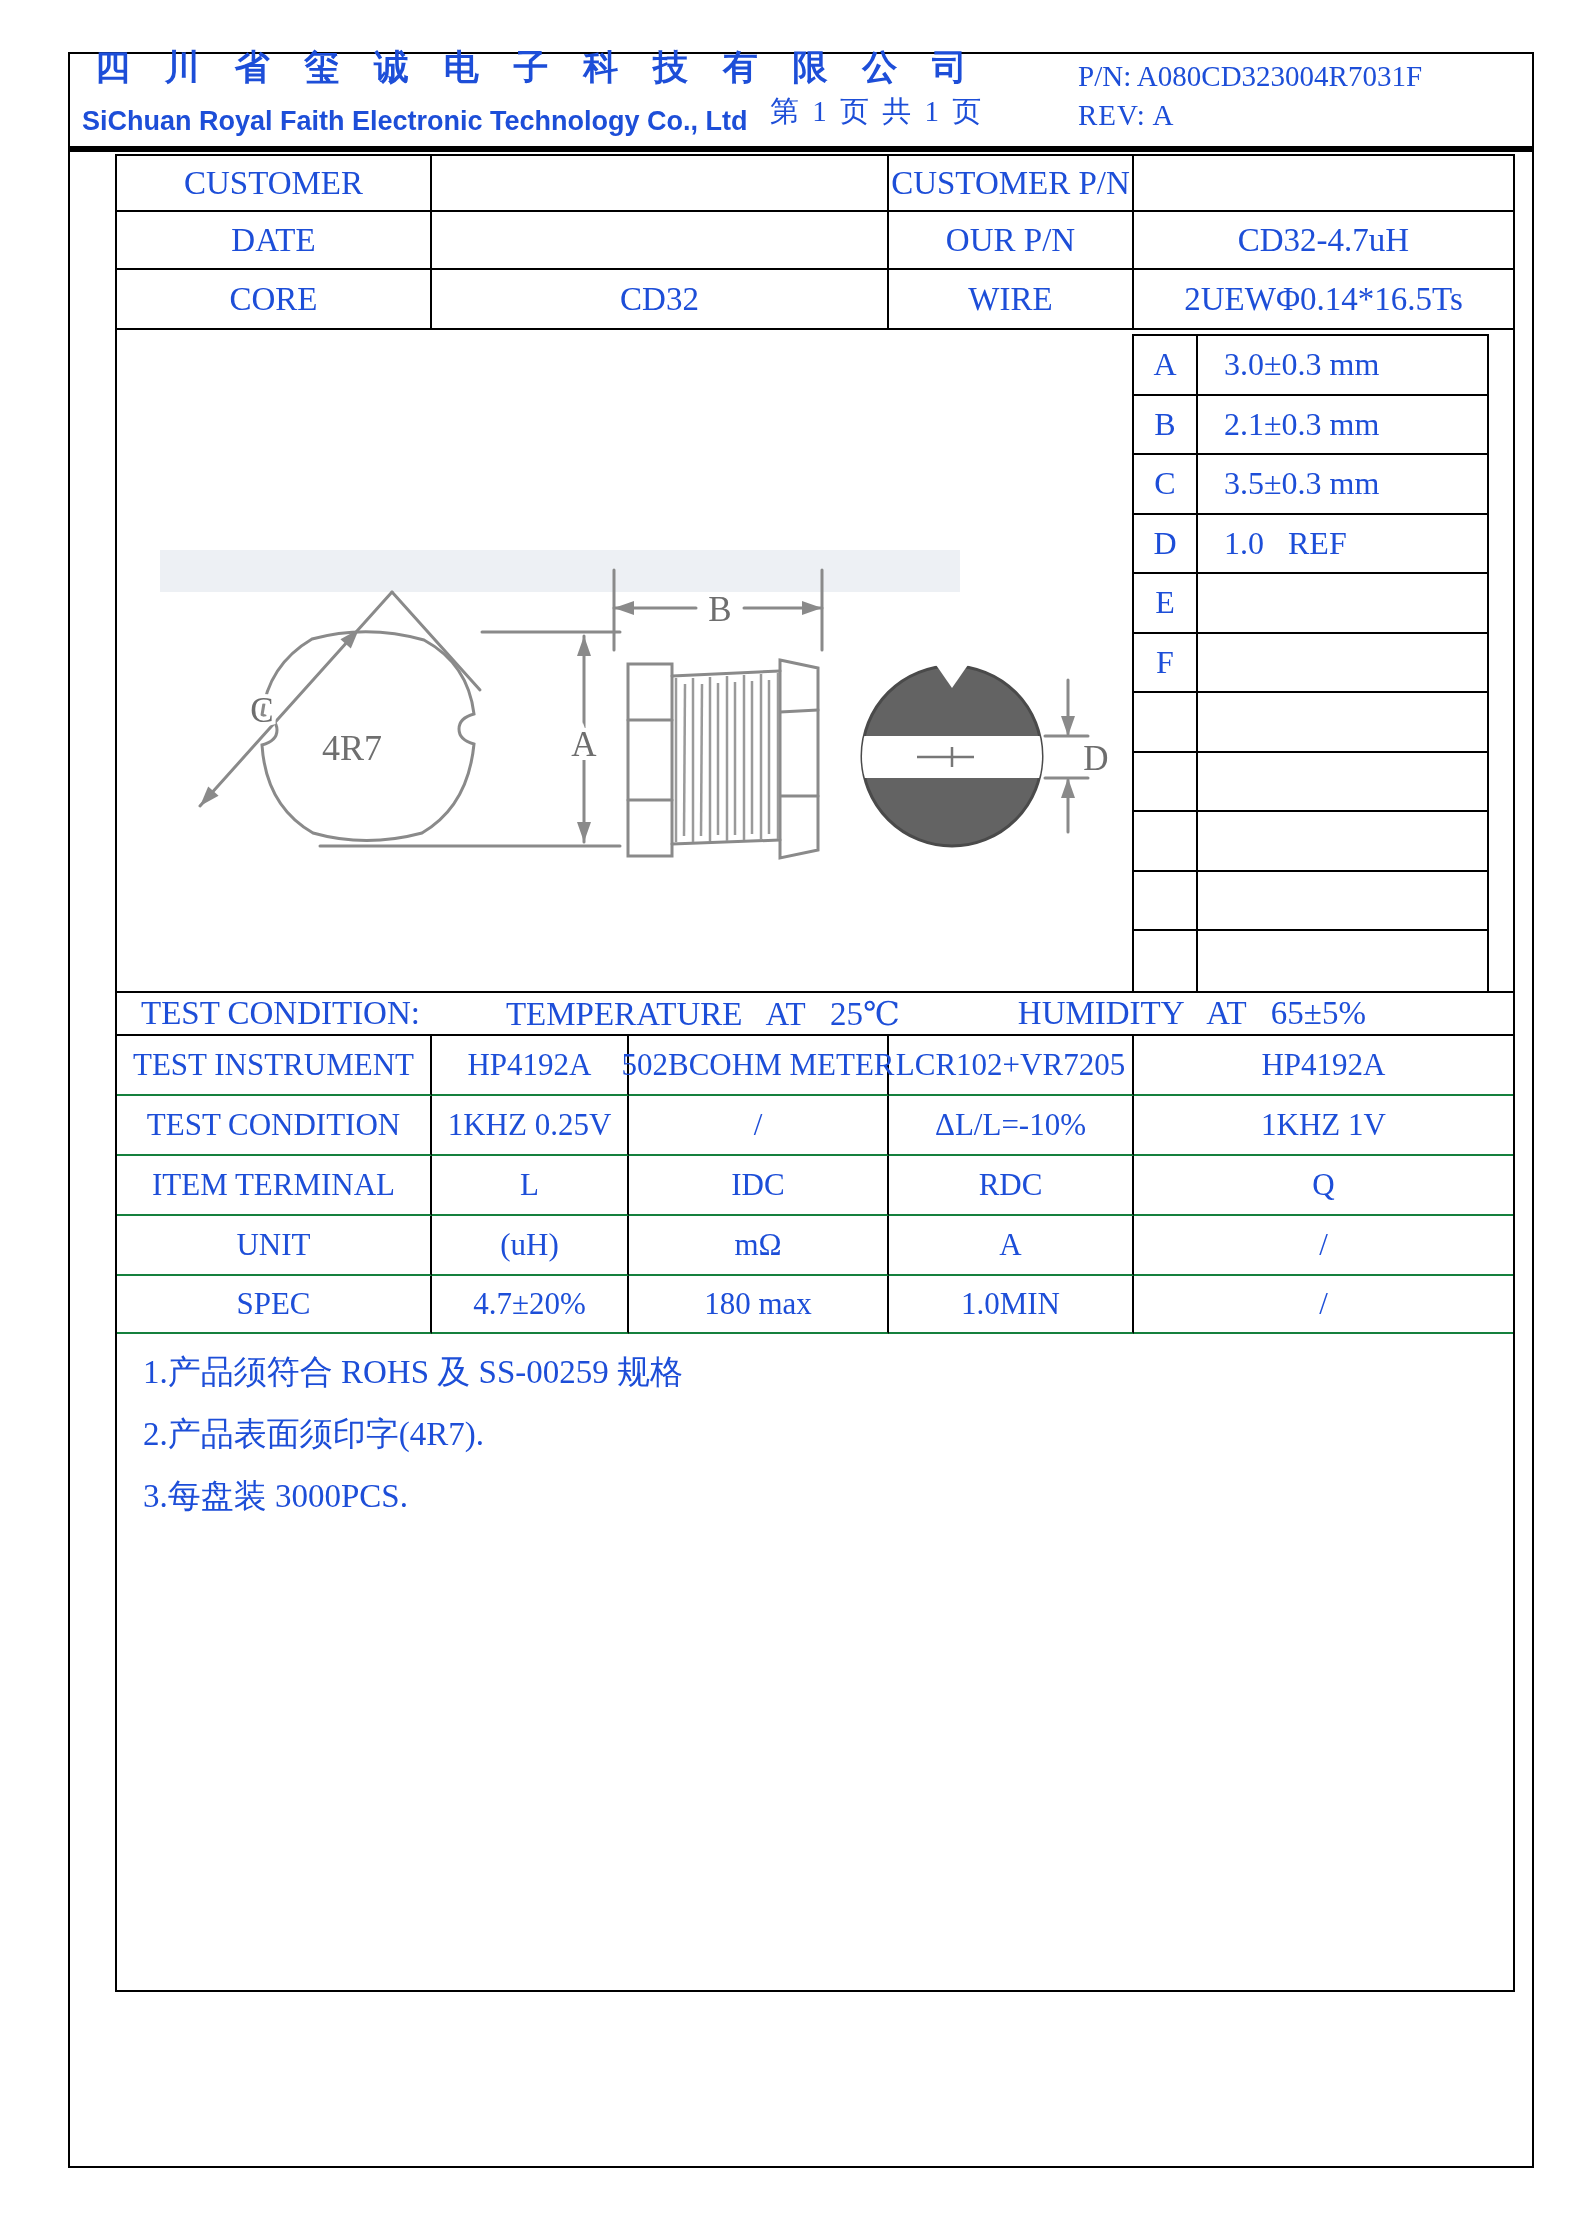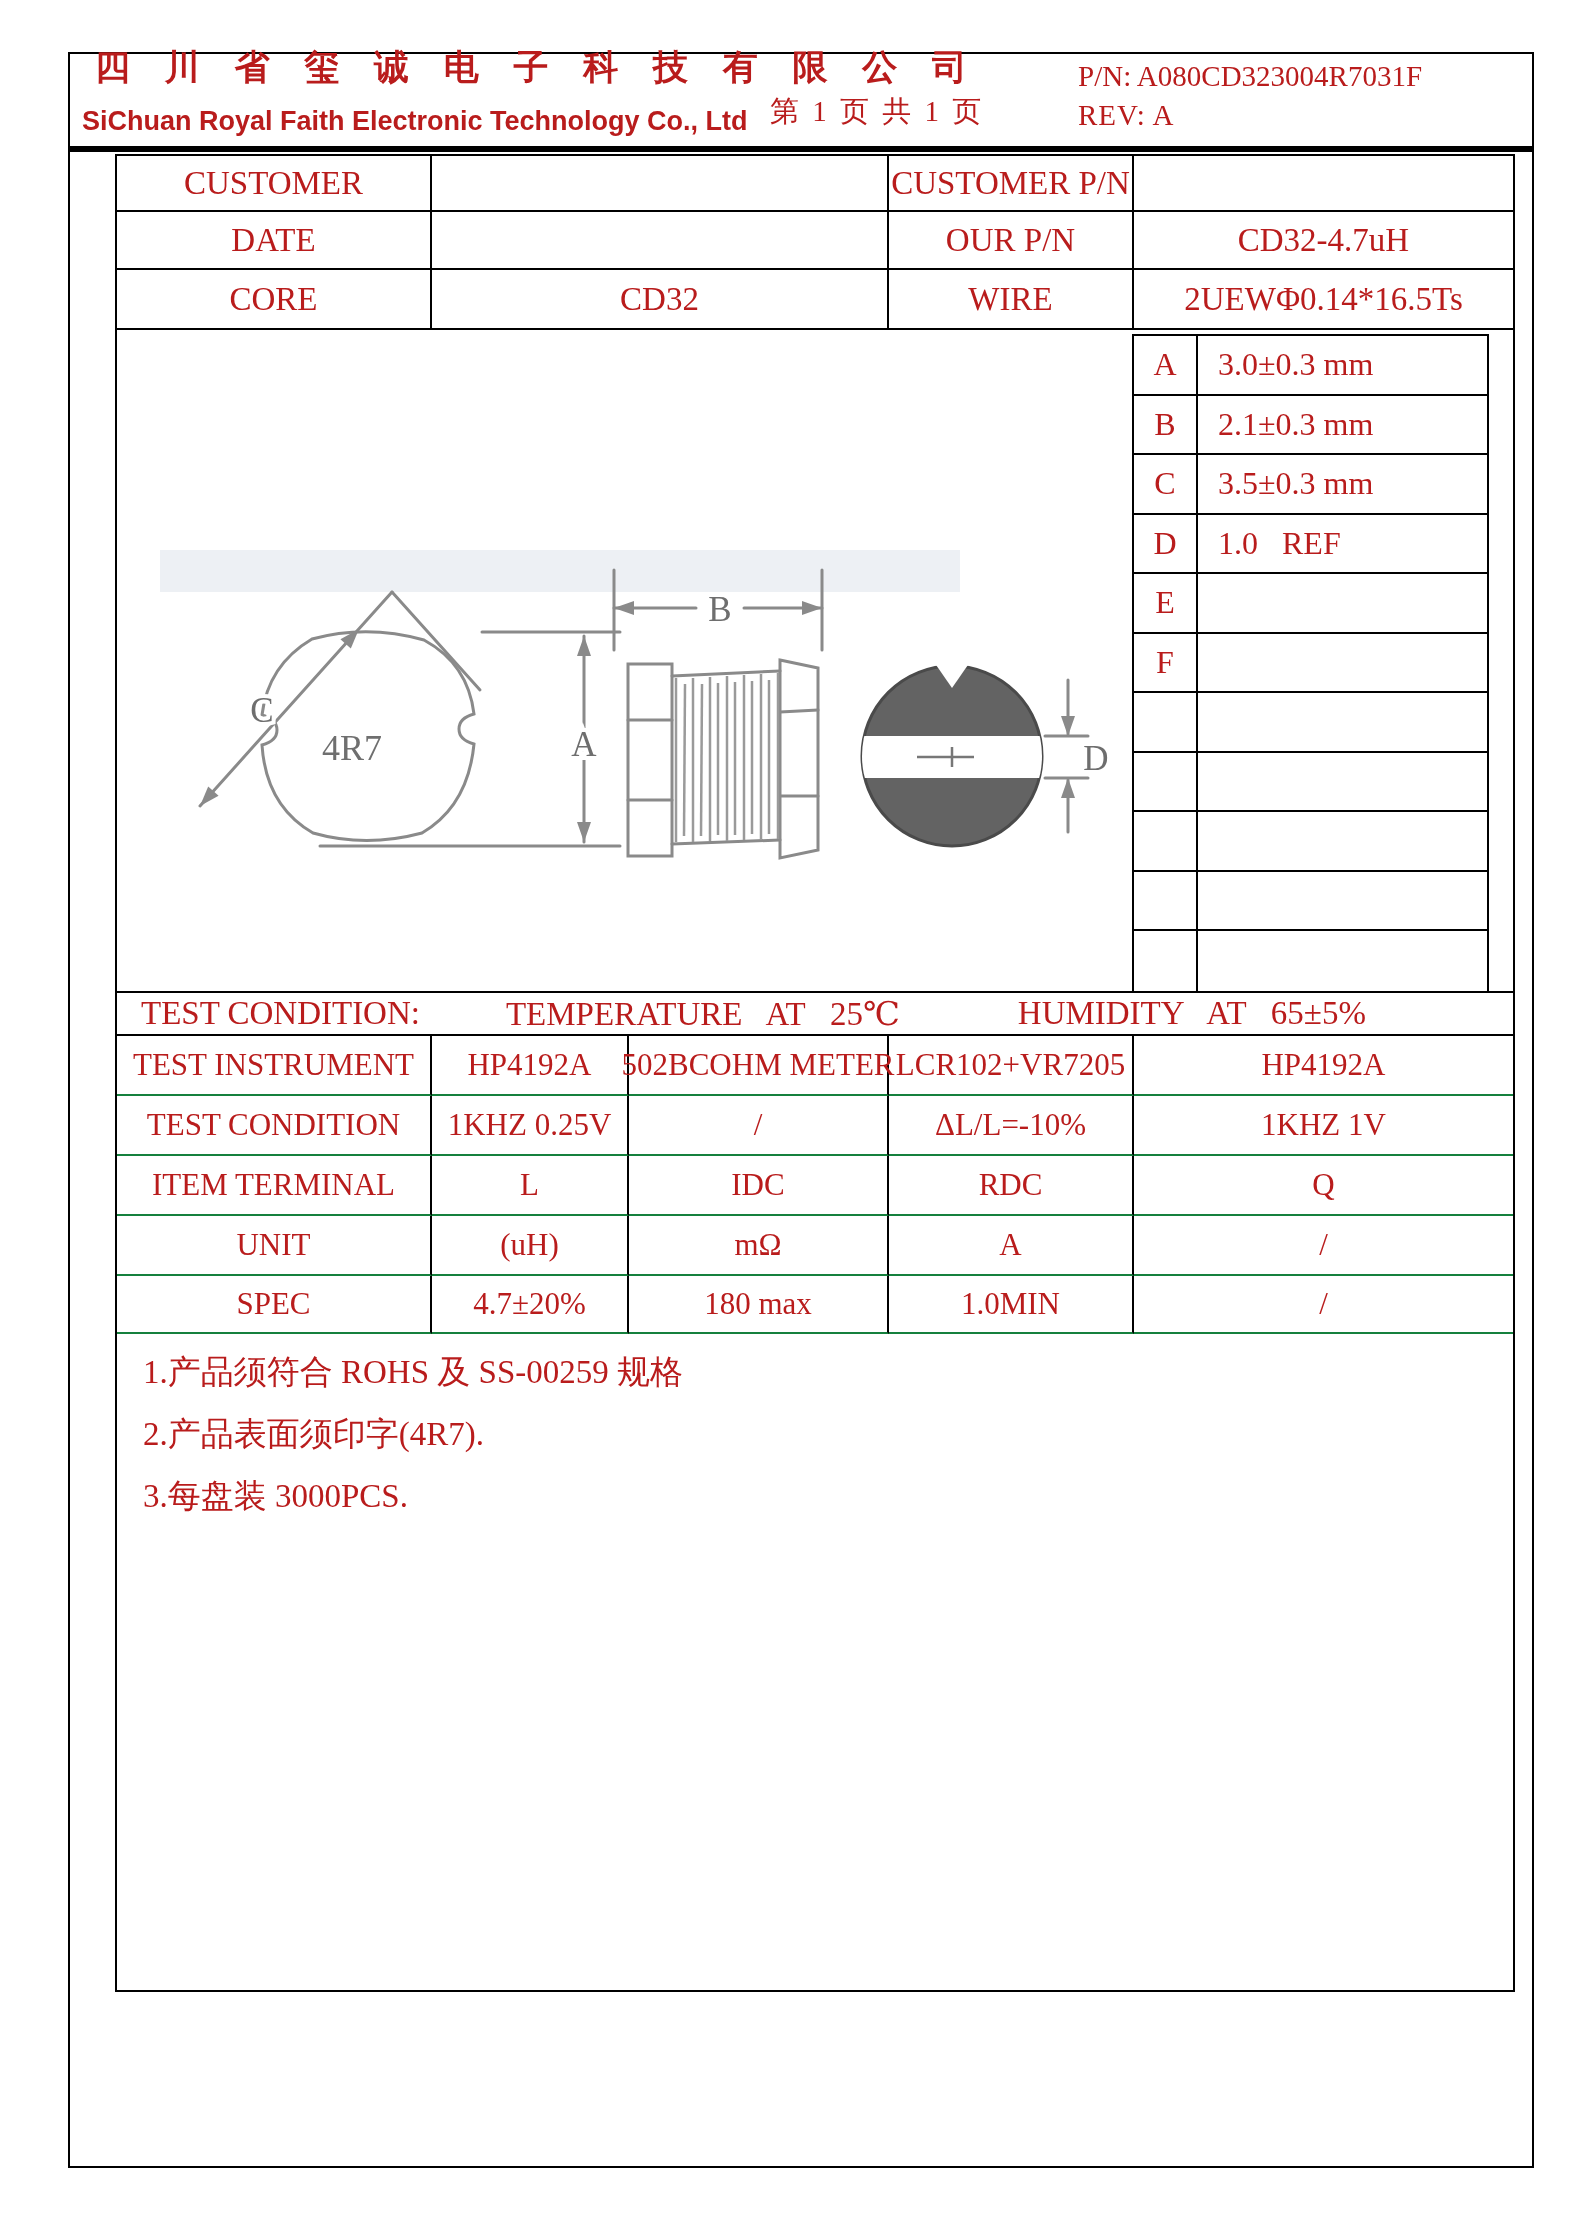--- a/index.html
+++ b/index.html
@@ -1,17 +1,17 @@
 <!DOCTYPE html>
 <html><head>
 <meta charset="utf-8">
 <style>
   html,body{margin:0;padding:0;background:#ffffff;}
   .page{position:relative;width:1587px;height:2223px;background:#ffffff;overflow:hidden;
-        font-family:"Liberation Serif","DejaVu Serif",serif;color:#b91c1c;}
+        font-family:"Liberation Serif","DejaVu Serif",serif;color:#1d4ed8;}
   .abs{position:absolute;}
   .page-border{left:68px;top:52px;width:1466px;height:2116px;border:2.5px solid #000;box-sizing:border-box;}
   .company-cn{left:95px;top:44px;font-size:35px;font-weight:bold;letter-spacing:13px;white-space:pre;}
   .company-en{left:82px;top:106px;font-size:27px;font-weight:bold;
               font-family:"Liberation Sans","DejaVu Sans",sans-serif;}
   .page-info{left:770px;top:92px;font-size:29px;letter-spacing:3px;white-space:pre;}
   .pn-line{left:1078px;top:60px;font-size:29px;white-space:pre;}
   .rev-line{left:1078px;top:99px;font-size:29px;letter-spacing:1px;white-space:pre;}
   .thick-rule{left:70px;top:146px;width:1462px;height:6px;background:#000;}
 
@@ -24,21 +24,21 @@
   .info-grid>div:nth-child(4n){border-right:none;}
 
   
   .drawing-cell{position:relative;height:663px;border-bottom:2px solid #000;box-sizing:border-box;}
   .drawing-svg{position:absolute;left:35px;top:214px;}
   .dim-table{position:absolute;left:1015px;top:4px;width:357px;height:659px;border:2px solid #000;
              box-sizing:border-box;display:grid;grid-template-columns:64px 1fr;
              grid-template-rows:repeat(11,1fr);background:#fff;}
   .dim-table>div{border-right:2px solid #000;border-bottom:2px solid #000;box-sizing:border-box;
                  display:flex;align-items:center;font-size:32px;white-space:pre;}
-  .dim-table>div:nth-child(2n){border-right:none;padding-left:20px;}
+  .dim-table>div:nth-child(2n){border-right:none;padding-left:26px;}
   .dim-table>div:nth-child(2n+1){justify-content:center;}
   .dim-table>div:nth-last-child(-n+2){border-bottom:none;}
 
   
   .test-header{height:43px;border-bottom:2px solid #000;box-sizing:border-box;display:flex;
                align-items:center;font-size:33px;white-space:pre;}
   .th-label{margin-left:24px;}
   .th-temp{margin-left:86px;}
   .th-hum{margin-left:118px;}
   .test-grid{display:grid;grid-template-columns:315px 197px 260px 245px 379px;

